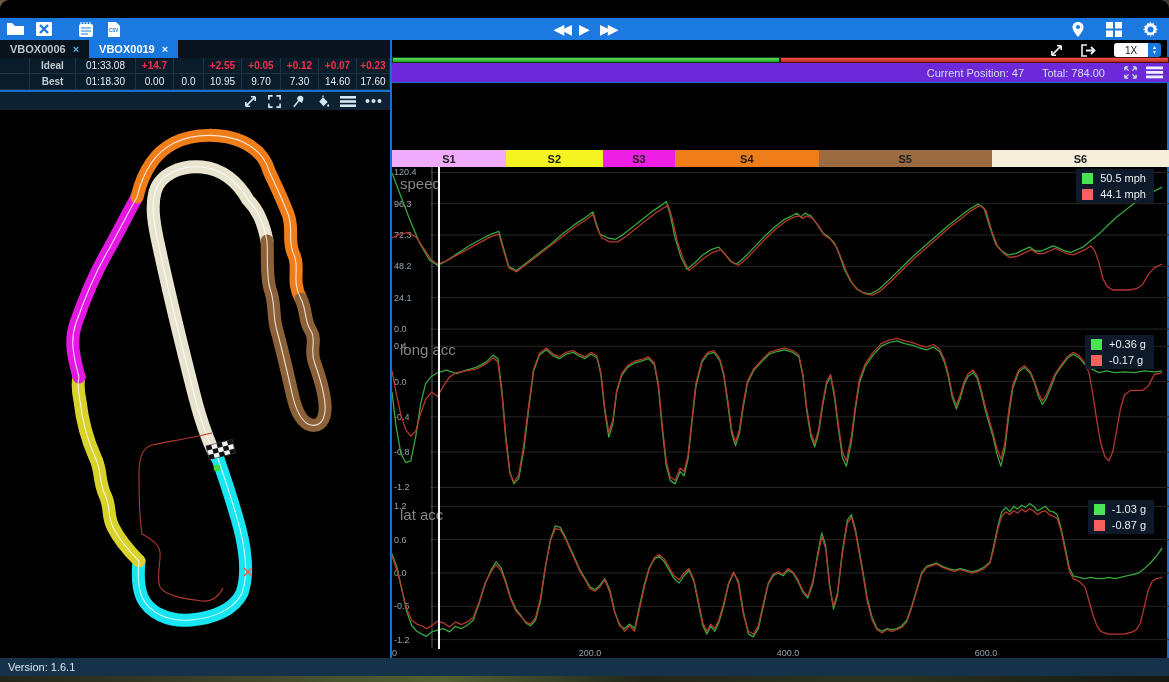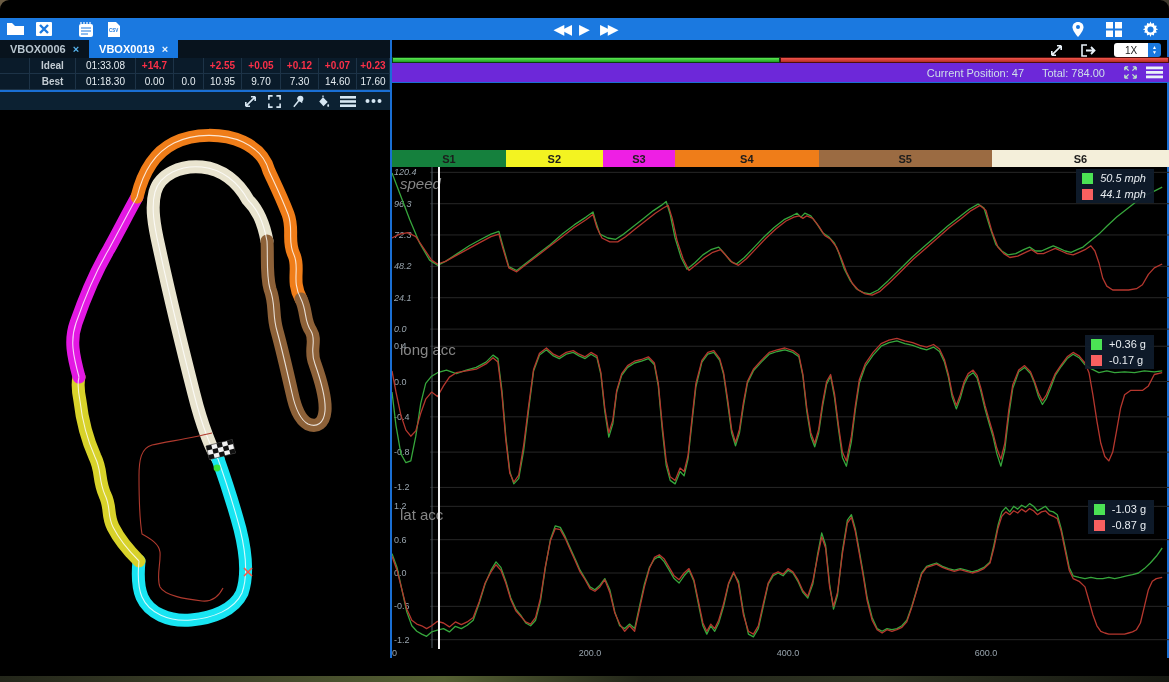--- a/index.html
+++ b/index.html
@@ -280,29 +280,29 @@
           <svg class="icon-svg" width="17" height="13" viewBox="0 0 17 13">
               <rect x="0" y="0.5" width="17" height="2.8" fill="#e8f1f8"></rect>
               <rect x="0" y="5" width="17" height="2.8" fill="#e8f1f8"></rect>
               <rect x="0" y="9.5" width="17" height="2.8" fill="#e8f1f8"></rect>
             </svg>
         </span>
       </span>
     </div>
 
     <div class="sector-band" id="sectorBand">
-        <div class="sector" style="width: 115px; background: #15803d;">S1</div>
+        <div class="sector" style="width: 115px; background: #f0abfc;">S1</div>
         <div class="sector" style="width: 98px; background: rgb(243, 243, 33);">S2</div>
         <div class="sector" style="width: 73px; background: rgb(238, 31, 228);">S3</div>
         <div class="sector" style="width: 145px; background: rgb(239, 125, 25);">S4</div>
         <div class="sector" style="width: 175px; background: rgb(155, 107, 66);">S5</div>
         <div class="sector" style="width: 179px; background: rgb(244, 239, 218);">S6</div>
       </div>
 
-    <div class="chart" id="chart0" style="top: 127px; height: 166px; font-style: italic;">
+    <div class="chart" id="chart0" style="top: 127px; height: 166px;">
         <svg width="777" height="166">
           <line x1="38" x2="777" y1="5.338039215686266" y2="5.338039215686266" stroke="#272727" stroke-width="1"></line>
           <text x="2" y="8.338039215686265" font-size="9" fill="#98a4ad" font-family="Liberation Sans, sans-serif">120.4</text>
           <line x1="38" x2="777" y1="36.71529411764706" y2="36.71529411764706" stroke="#272727" stroke-width="1"></line>
           <text x="2" y="39.71529411764706" font-size="9" fill="#98a4ad" font-family="Liberation Sans, sans-serif">96.3</text>
           <line x1="38" x2="777" y1="67.96235294117648" y2="67.96235294117648" stroke="#272727" stroke-width="1"></line>
           <text x="2" y="70.96235294117648" font-size="9" fill="#98a4ad" font-family="Liberation Sans, sans-serif">72.3</text>
           <line x1="38" x2="777" y1="99.33960784313724" y2="99.33960784313724" stroke="#272727" stroke-width="1"></line>
           <text x="2" y="102.33960784313724" font-size="9" fill="#98a4ad" font-family="Liberation Sans, sans-serif">48.2</text>
           <line x1="38" x2="777" y1="130.71686274509804" y2="130.71686274509804" stroke="#272727" stroke-width="1"></line>
@@ -384,14 +384,17 @@
 
     <div class="cursor-line"></div>
     <div class="xaxis" id="xAxis">
         <span class="first" style="left: 0px;">0</span>
         <span style="left: 198px;">200.0</span>
         <span style="left: 396px;">400.0</span>
         <span style="left: 594px;">600.0</span>
       </div>
   </div>
 
+  <div class="statusbar">
+    <span>Version: 1.6.1</span>
+  </div>
 </div>
 <div class="desktop-strip"></div>
 
 </body></html>

